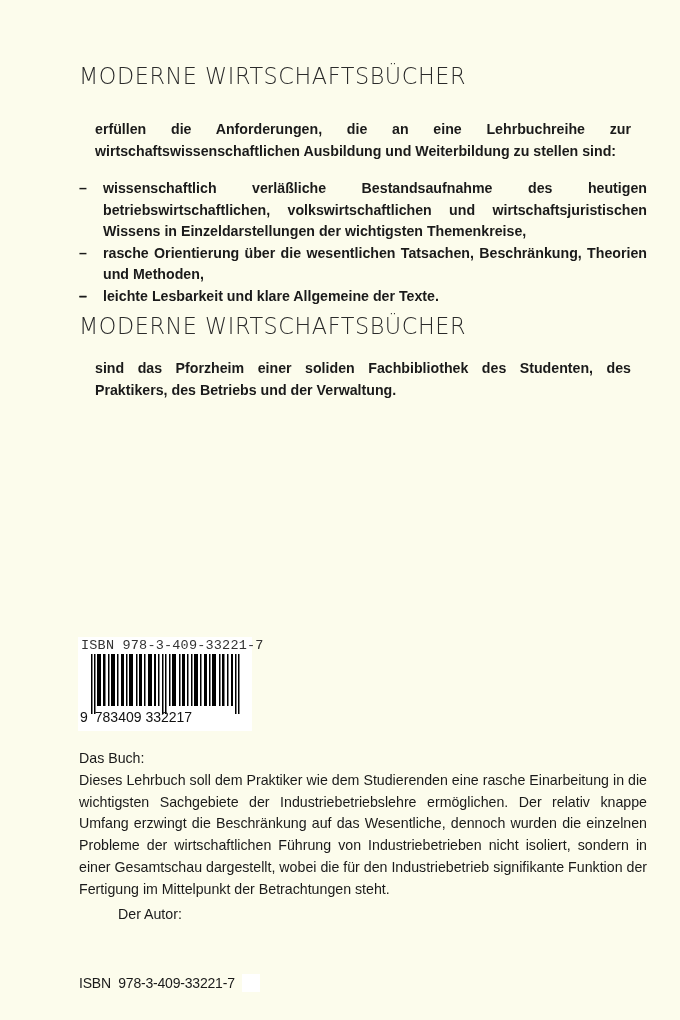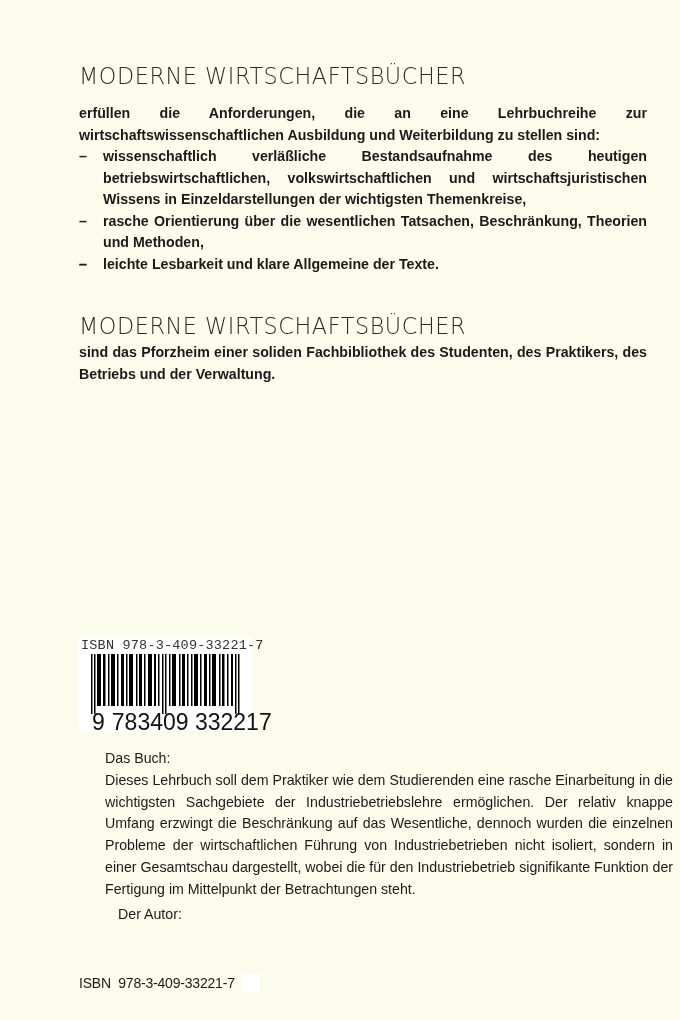--- a/index.html
+++ b/index.html
@@ -26,21 +26,21 @@
   }
   .block {
     position: absolute;
     left: 63px;
     width: 568px;
     font-size: 14.2px;
     line-height: 21.5px;
     font-weight: bold;
     text-align: justify;
   }
-  .block p { margin: 0; }
+  .block p { margin: 16px; }
   .list { margin: 0; padding: 0; list-style: none; }
   .list li { position: relative; padding-left: 24px; text-align: justify; }
   .list li .dash { position: absolute; left: 0; top: 0; }
   .barcode-box {
     position: absolute;
     left: 62px; top: 637px;
     width: 174px; height: 94px;
     background: #ffffff;
   }
   .isbn-top {
@@ -54,25 +54,24 @@
   }
   .bars {
     position: absolute;
     left: 13px; top: 17px;
     width: 150px; height: 60px;
   }
   .isbn-digits {
     position: absolute;
     left: 2px; top: 72px;
     font-family: "Liberation Sans", sans-serif;
-    font-size: 23px;
+    font-size: 14px;
     color: #111;
     white-space: nowrap;
     background: transparent;
-    margin-left: 12px;
   }
   .isbn-digits .lead { margin-right: 7px; }
   .about {
     position: absolute;
     left: 63px;
     width: 568px;
     font-size: 14.2px;
     line-height: 21.8px;
     font-weight: normal;
     text-align: justify;
@@ -154,21 +153,21 @@
         <rect x="131" y="0" width="2.5" height="52"></rect>
         <rect x="136" y="0" width="1.5" height="52"></rect>
         <rect x="140" y="0" width="2" height="52"></rect>
         <rect x="144" y="0" width="1.5" height="60"></rect>
         <rect x="147" y="0" width="1.5" height="60"></rect>
       </g>
     </svg>
     <div class="isbn-digits"><span class="lead">9</span><span>783409 332217</span></div>
   </div>
 
-  <div class="about" style="top:748px;margin-left:26px;">
+  <div class="about" style="top:748px;">
     <p class="heading">Das Buch:</p>
     <p>Dieses Lehrbuch soll dem Praktiker wie dem Studierenden eine rasche Einarbeitung in die wichtigsten Sachgebiete der Industriebetriebslehre ermöglichen. Der relativ knappe Umfang erzwingt die Beschränkung auf das Wesentliche, dennoch wurden die einzelnen Probleme der wirtschaftlichen Führung von Industriebetrieben nicht isoliert, sondern in einer Gesamtschau dargestellt, wobei die für den Industriebetrieb signifikante Funktion der Fertigung im Mittelpunkt der Betrachtungen steht.</p>
   </div>
 
   <div class="about" style="top:904px;margin-left:39px;">
     <p class="heading">Der Autor:</p>
   </div>
 
   <div class="isbn-bottom" style="white-space:pre;">ISBN  978-3-409-33221-7</div>
   <div class="white-square"></div>

